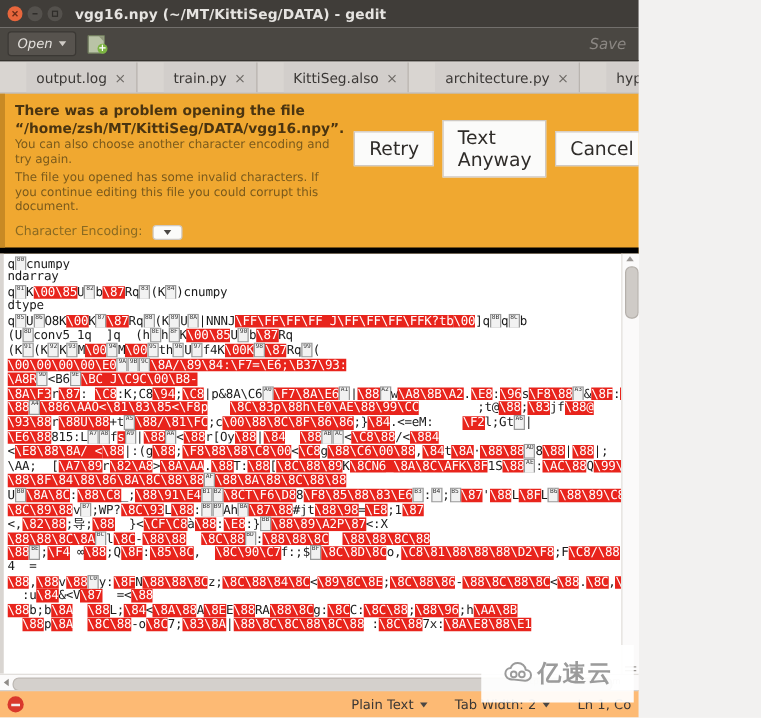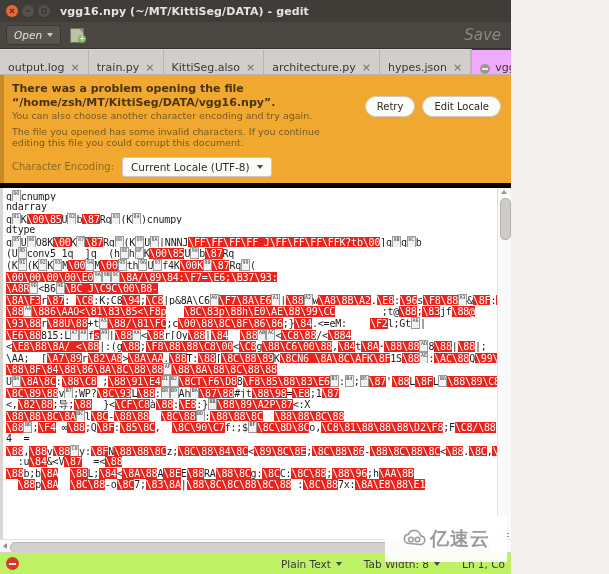--- a/index.html
+++ b/index.html
@@ -34,50 +34,50 @@
   .caret{width:0;height:0;border-left:3.5px solid transparent;
          border-right:3.5px solid transparent;border-top:4px solid #cfcbc6;}
   .newdoc{margin-left:8px;width:17px;height:16px;position:relative;}
   .newdoc .pg{position:absolute;left:1px;top:1px;width:12px;height:13px;
               background:#b9c3a6;border:1px solid #6f7a5c;border-radius:1px;}
   .newdoc .pg:after{content:"";position:absolute;right:0;top:0;
               border-left:4px solid transparent;border-top:4px solid #8e9779;}
   .newdoc .plus{position:absolute;right:0;bottom:0;width:8px;height:8px;
               border-radius:50%;background:#7cb342;color:#fff;font-size:8px;
               line-height:8px;text-align:center;font-weight:bold;}
-  .savebtn{margin-left:auto;color:#8b8783;font-size:15px;padding-right:4px;}
+  .savebtn{margin-left:auto;color:#8b8783;font-size:12px;padding-right:4px;}
 
   
   .tabbar{height:25px;background:#d9d5d1;display:flex;align-items:flex-end;
           flex:0 0 auto;overflow:hidden;border-bottom:1px solid #b9b4af;}
-  .tab{height:24px;display:flex;align-items:flex-end;gap:5px;padding:0 8px;
+  .tab{height:24px;display:flex;align-items:center;gap:5px;padding:0 8px;
        font-size:11px;color:#3a3735;white-space:nowrap;
-       background:#d2cecb;border-right:1px solid #b9b4af;}
+       background:#d2cecb;border-right:1px solid #b9b4af;margin-left:21px;}
   .tab.active{background:#f0abfc;border-top:5px solid #7f1d1d;
        border-left:1px solid #b9b4af;border-right:1px solid #b9b4af;
        border-radius:3px 3px 0 0;}
   .tab .x{color:#6e6a66;font-size:11px;margin-left:1px;}
   .tab .errdot{width:10px;height:10px;border-radius:50%;background:#9b9793;
        display:inline-flex;align-items:center;justify-content:center;}
   .tab .errdot i{display:block;width:6px;height:1.5px;background:#e9e7e5;}
 
   
   .infobar{background:#f0a830;flex:0 0 auto;padding:7px 10px 6px 12px;
            position:relative;border-bottom:5px solid #000000;}
   .infobar .leftstripe{position:absolute;left:0;top:0;bottom:0;width:4px;
            background:#c88a24;}
   .infobar .row{display:flex;align-items:flex-start;}
   .infobar .texts{flex:1 1 auto;padding-right:8px;}
   .hl{font-size:11px;font-weight:bold;color:#4a3410;line-height:14px;
       max-width:330px;}
   .sub{font-size:9.5px;color:#7a5a1c;line-height:11.5px;margin-top:4px;
       max-width:320px;}
   .btns{display:flex;gap:7px;align-items:center;padding-top:14px;}
-  .ibtn{background:#fbfbfa;border:1px solid #cfc9c3;border-radius:11px;
-        padding:4px 11px;font-size:10px;color:#2f2c29;}
+  .ibtn{background:#fbfbfa;border:1px solid #cfc9c3;border-radius:0;
+        padding:4px 11px;font-size:15px;color:#2f2c29;}
   .encrow{display:flex;align-items:center;gap:8px;margin-top:8px;}
   .enclab{font-size:10px;color:#8a6a22;text-align:center;}
   .encsel{background:#fbfbfa;border:1px solid #cfc9c3;border-radius:3px;
         padding:3px 8px;font-size:10.5px;color:#2f2c29;display:flex;
         align-items:center;gap:7px;}
   .encsel .caret{border-top-color:#4a4744;}
 
   
   .viewwrap{flex:1 1 auto;display:flex;min-height:0;background:#ffffff;
             border-left:3px solid #d9d5d1;position:relative;}
@@ -106,21 +106,21 @@
   
   .hsb{height:12px;flex:0 0 auto;background:#fbfafa;border-top:1px solid #e2dfdc;
        display:flex;align-items:center;position:relative;}
   .hsb .larrow{margin-left:3px;width:0;height:0;border-top:3px solid transparent;
        border-bottom:3px solid transparent;border-right:4px solid #8f8b87;}
   .hsb .track{flex:1 1 auto;height:9px;margin:0 3px;position:relative;}
   .hsb .hthumb{position:absolute;left:0;top:0;height:9px;width:96%;
        background:#d4d0cc;border:1px solid #bdb8b3;border-radius:5px;}
 
   
-  .statusbar{height:21px;flex:0 0 auto;background:#bef264;display:flex;
+  .statusbar{height:21px;flex:0 0 auto;background:#fdba74;display:flex;
        align-items:center;border-top:1px solid #d6d2ce;position:relative;}
   .errico{width:13px;height:13px;border-radius:50%;background:#d9382c;
        margin-left:6px;display:flex;align-items:center;justify-content:center;}
   .errico i{display:block;width:7px;height:2px;background:#f4eceb;}
   .status-right{margin-left:auto;display:flex;align-items:center;gap:22px;
        padding-right:6px;font-size:10.5px;color:#3a3735;}
   .sitem{display:flex;align-items:center;gap:5px;white-space:nowrap;}
   .sitem .caret{border-top-color:#4a4744;}
 
   
@@ -206,27 +206,27 @@
   <div class="infobar">
     <div class="leftstripe"></div>
     <div class="row">
       <div class="texts">
         <div class="hl">There was a problem opening the file “/home/zsh/MT/KittiSeg/DATA/vgg16.npy”.</div>
         <div class="sub" style="margin-top:0">You can also choose another character encoding and try again.</div>
         <div class="sub">The file you opened has some invalid characters. If you continue editing this file you could corrupt this document.</div>
       </div>
       <div class="btns">
         <div class="ibtn">Retry</div>
-        <div class="ibtn">Edit Locale</div>
+        <div class="ibtn">Text Anyway</div>
+        <div class="ibtn">Cancel</div>
       </div>
     </div>
     <div class="encrow">
       <span class="enclab">Character Encoding:</span>
       <span class="encsel">
-        <span>Current Locale (UTF-8)</span>
         <span class="caret"></span>
       </span>
     </div>
   </div>
 
   <div class="viewwrap">
     <div class="textarea" id="textarea"><div class="ln"><span>q</span><span class="ctl">80</span><span>cnumpy</span></div><div class="ln"><span>ndarray</span></div><div class="ln"><span>q</span><span class="ctl">81</span><span>K</span><span class="bad">\00\85</span><span>U</span><span class="ctl">82</span><span>b</span><span class="bad">\87</span><span>Rq</span><span class="ctl">83</span><span>(K</span><span class="ctl">84</span><span>)cnumpy</span></div><div class="ln"><span>dtype</span></div><div class="ln"><span>q</span><span class="ctl">85</span><span>U</span><span class="ctl">86</span><span>O8K</span><span class="bad">\00</span><span>K</span><span class="ctl">87</span><span class="bad">\87</span><span>Rq</span><span class="ctl">88</span><span>(K</span><span class="ctl">89</span><span>U</span><span class="ctl">8A</span><span>|NNNJ</span><span class="bad">\FF\FF\FF\FF J\FF\FF\FF\FFK?tb</span><span class="bad">\00</span><span>]q</span><span class="ctl">8B</span><span>q</span><span class="ctl">8C</span><span>b</span></div><div class="ln"><span>(U</span><span class="ctl">8D</span><span>conv5_1q  ]q  (h</span><span class="ctl">8E</span><span>h</span><span class="ctl">8F</span><span>K</span><span class="bad">\00\85</span><span>U</span><span class="ctl">90</span><span>b</span><span class="bad">\87</span><span>Rq</span></div><div class="ln"><span>(K</span><span class="ctl">91</span><span>(K</span><span class="ctl">92</span><span>K</span><span class="ctl">93</span><span>M</span><span class="bad">\00</span><span class="ctl">94</span><span>M</span><span class="bad">\00</span><span class="ctl">95</span><span>th</span><span class="ctl">96</span><span>U</span><span class="ctl">97</span><span>f4K</span><span class="bad">\00K</span><span class="ctl">98</span><span class="bad">\87</span><span>Rq</span><span class="ctl">99</span><span>(</span></div><div class="ln"><span class="bad">\00\00\00\00\E0</span><span class="ctl">9A</span><span class="ctl">9B</span><span class="ctl">9C</span><span class="bad">\8A/\89\84:\F7=\E6;\B37\93:</span><span class="bad"></span></div><div class="ln"><span class="bad">\A8R</span><span class="ctl">9D</span><span>&lt;B6</span><span class="ctl">9E</span><span class="bad">\BC J\C9C\00\B8-</span></div><div class="ln"><span class="bad">\8A\F3</span><span>r</span><span class="bad">\87</span><span>: </span><span class="bad">\C8</span><span>:K;C8</span><span class="bad">\94</span><span>;</span><span class="bad">\C8</span><span>|p&amp;8A\C6</span><span class="ctl">A0</span><span class="bad">\F7\8A\E6</span><span class="ctl">A1</span><span>|</span><span class="bad">\88</span><span class="ctl">A2</span><span>w</span><span class="bad">\A8\8B\A2</span><span>.</span><span class="bad">\E8</span><span>:</span><span class="bad">\96</span><span>s</span><span class="bad">\F8\88</span><span class="ctl">A3</span><span>&amp;</span><span class="bad">\8F</span><span>:</span><span class="bad">\89</span><span>y</span><span class="bad">\A7</span></div><div class="ln"><span class="bad">\88</span><span class="ctl">A4</span><span class="bad">\886\AAO&lt;\81\83\85&lt;\F8p</span><span>   </span><span class="bad">\8C\83p\88h\E0\AE\88\99\CC</span><span>        ;t@</span><span class="bad">\88</span><span>;</span><span class="bad">\83</span><span>jf</span><span class="bad">\88@</span></div><div class="ln"><span class="bad">\93\88</span><span>r</span><span class="bad">\88U\88</span><span>+t</span><span class="ctl">A5</span><span class="bad">\88/\81\FC</span><span>;c</span><span class="bad">\00\88\8C\8F\86\86</span><span>;}</span><span class="bad">\84</span><span>.&lt;=eM:</span><span>    </span><span class="bad">\F2</span><span>l;Gt</span><span class="ctl">A6</span><span>|</span></div><div class="ln"><span class="bad">\E6\88</span><span>815:L</span><span class="ctl">A7</span><span class="ctl">A8</span><span>f</span><span class="bad">s</span><span class="ctl">A9</span><span>|</span><span class="bad">\88</span><span class="ctl">AA</span><span>&lt;</span><span class="bad">\88</span><span>r[Oy</span><span class="bad">\88</span><span>|</span><span class="bad">\84</span><span>  </span><span class="bad">\88</span><span class="ctl">AB</span><span class="ctl">AC</span><span>&lt;</span><span class="bad">\C8\88</span><span>/&lt;</span><span class="bad">\884</span></div><div class="ln"><span>&lt;</span><span class="bad">\E8\88\8A/ &lt;</span><span class="bad">\88</span><span>|:</span><span>(g</span><span class="bad">\88</span><span>;</span><span class="bad">\F8\88\88\C8\00</span><span>&lt;</span><span class="bad">\C8</span><span>g</span><span class="bad">\88\C6\00\88</span><span>,</span><span class="bad">\84</span><span>t</span><span class="bad">\8A</span><span>·</span><span class="bad">\88\88</span><span class="ctl">AD</span><span>8</span><span class="bad">\88</span><span>|</span><span class="bad">\88</span><span>|;</span></div><div class="ln"><span>\AA;  [</span><span class="bad">\A7\89</span><span>r</span><span class="bad">\82\A8</span><span>&gt;</span><span class="bad">\8A\AA</span><span>.</span><span class="bad">\88</span><span>T:</span><span class="bad">\88</span><span>[</span><span class="bad">\8C\88\89</span><span>K</span><span class="bad">\8CN6_\8A\8C\AFK\8F</span><span>1S</span><span class="bad">\88</span><span class="ctl">AE</span><span>:</span><span class="bad">\AC\88</span><span>Q</span><span class="bad">\99\88</span><span>:4/5</span></div><div class="ln"><span class="bad">\88\8F\84\88\86\8A\8C\88\88</span><span class="ctl">AF</span><span class="bad">\88\8A\88\8C\88\88</span></div><div class="ln"><span>U</span><span class="ctl">B0</span><span class="bad">\8A\8C</span><span>:</span><span class="bad">\88\C8</span><span>_;</span><span class="bad">\88\91\E4</span><span class="ctl">B1</span><span class="ctl">B2</span><span class="bad">\8CT\F6\D8</span><span>8</span><span class="bad">\F8\85\88\83\E6</span><span class="ctl">B3</span><span>:</span><span class="ctl">B4</span><span>;</span><span class="ctl">B5</span><span class="bad">\87</span><span>'</span><span class="bad">\88</span><span>L</span><span class="bad">\8F</span><span>L</span><span class="ctl">B6</span><span class="bad">\88\89\C8\8F</span><span>39</span><span class="bad">\88</span></div><div class="ln"><span class="bad">\8C\89\88</span><span>v</span><span class="ctl">B7</span><span>;WP?</span><span class="bad">\8C\93</span><span>L</span><span class="bad">\88</span><span>:</span><span class="ctl">B8</span><span class="ctl">B9</span><span>Ah</span><span class="ctl">BA</span><span class="bad">\87\88</span><span>#jt</span><span class="bad">\88\98</span><span>=</span><span class="bad">\E8</span><span>;1</span><span class="bad">\87</span></div><div class="ln"><span>&lt;,</span><span class="bad">\82\88</span><span>;导;</span><span class="bad">\88</span><span>  }&lt;</span><span class="bad">\CF\C8</span><span>à</span><span class="bad">\88</span><span>:</span><span class="bad">\E8</span><span>:}</span><span class="ctl">BB</span><span class="bad">\88\89\A2P\87</span><span>&lt;:X</span></div><div class="ln"><span class="bad">\88\88\8C\8A</span><span class="ctl">BC</span><span>l</span><span class="bad">\8C</span><span>-</span><span class="bad">\88\88</span><span>  </span><span class="bad">\8C\88</span><span class="ctl">BD</span><span>:</span><span class="bad">\88\88\8C</span><span>  </span><span class="bad">\88\88\8C\88</span></div><div class="ln"><span class="bad">\88</span><span class="ctl">BE</span><span>;</span><span class="bad">\F4</span><span> ∞</span><span class="bad">\88</span><span>;Q</span><span class="bad">\8F</span><span>:</span><span class="bad">\85\8C</span><span>,  </span><span class="bad">\8C\90\C7</span><span>f:;$</span><span class="ctl">BF</span><span class="bad">\8C\8D\8C</span><span>o,</span><span class="bad">\C8\81\88\88\88\D2\F8</span><span>;F</span><span class="bad">\C8/\88</span></div><div class="ln"><span>4  =</span></div><div class="ln"><span class="bad">\88</span><span>,</span><span class="bad">\88</span><span>v</span><span class="bad">\88</span><span class="ctl">C0</span><span>y:</span><span class="bad">\8F</span><span>N</span><span class="bad">\88\88\8C</span><span>z;</span><span class="bad">\8C\88\84\8C</span><span>&lt;</span><span class="bad">\89\8C\8E</span><span>;</span><span class="bad">\8C\88\86</span><span>-</span><span class="bad">\88\8C\88\8C</span><span>&lt;</span><span class="bad">\88</span><span>.</span><span class="bad">\8C</span><span>,</span><span class="bad">\88</span></div><div class="ln"><span>  :u</span><span class="bad">\84</span><span>&amp;&lt;V</span><span class="bad">\87</span><span>  =&lt;</span><span class="bad">\88</span><span> </span></div><div class="ln"><span class="bad">\88</span><span>b;b</span><span class="bad">\8A</span><span>  </span><span class="bad">\88</span><span>L;</span><span class="bad">\84</span><span>&lt;</span><span class="bad">\8A\88</span><span>A</span><span class="bad">\8E</span><span>E</span><span class="bad">\88</span><span>RA</span><span class="bad">\88\8C</span><span>g:</span><span class="bad">\8C</span><span>C:</span><span class="bad">\8C\88</span><span>;</span><span class="bad">\88\96</span><span>;h</span><span class="bad">\AA\8B</span></div><div class="ln"><span>  </span><span class="bad">\88</span><span>p</span><span class="bad">\8A</span><span>  </span><span class="bad">\8C\88</span><span>-o</span><span class="bad">\8C</span><span>7;</span><span class="bad">\83\8A</span><span>|</span><span class="bad">\88\8C\8C\88\8C\88</span><span> :</span><span class="bad">\8C\88</span><span>7x:</span><span class="bad">\8A\E8\88\E1</span><span> </span></div></div>
     <div class="vsb">
       <span class="uparrow"></span>
       <span class="thumb"></span>
@@ -247,21 +247,21 @@
   <div class="statusbar">
     <span class="errico">
         <i></i>
       </span>
     <div class="status-right">
       <span class="sitem">
         <span>Plain Text</span>
         <span class="caret"></span>
       </span>
       <span class="sitem">
-        <span>Tab Width: 8</span>
+        <span>Tab Width: 2</span>
         <span class="caret"></span>
       </span>
       <span class="sitem">Ln 1, Co</span>
     </div>
   </div>
 
   <div class="wm-url">https://www.yisu.com</div>
   <div class="watermark">
     <span class="wm-logo">
       <svg width="26" height="18" viewBox="0 0 26 18">

